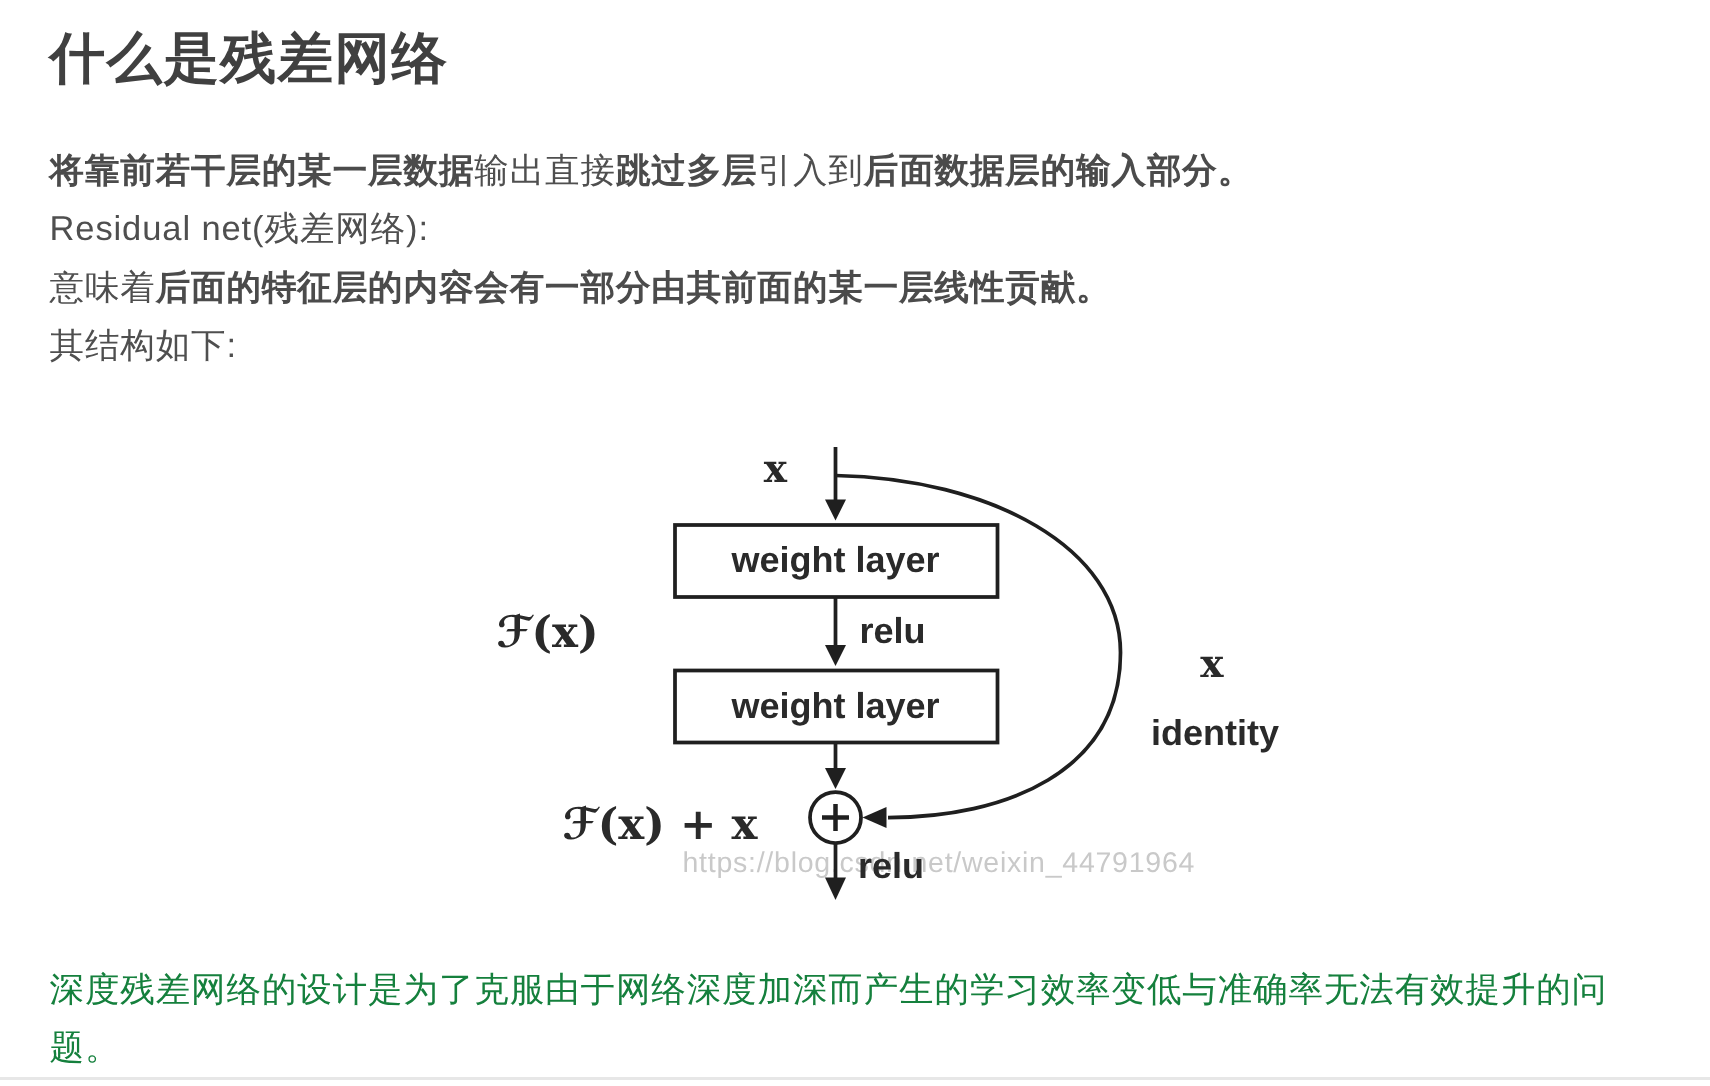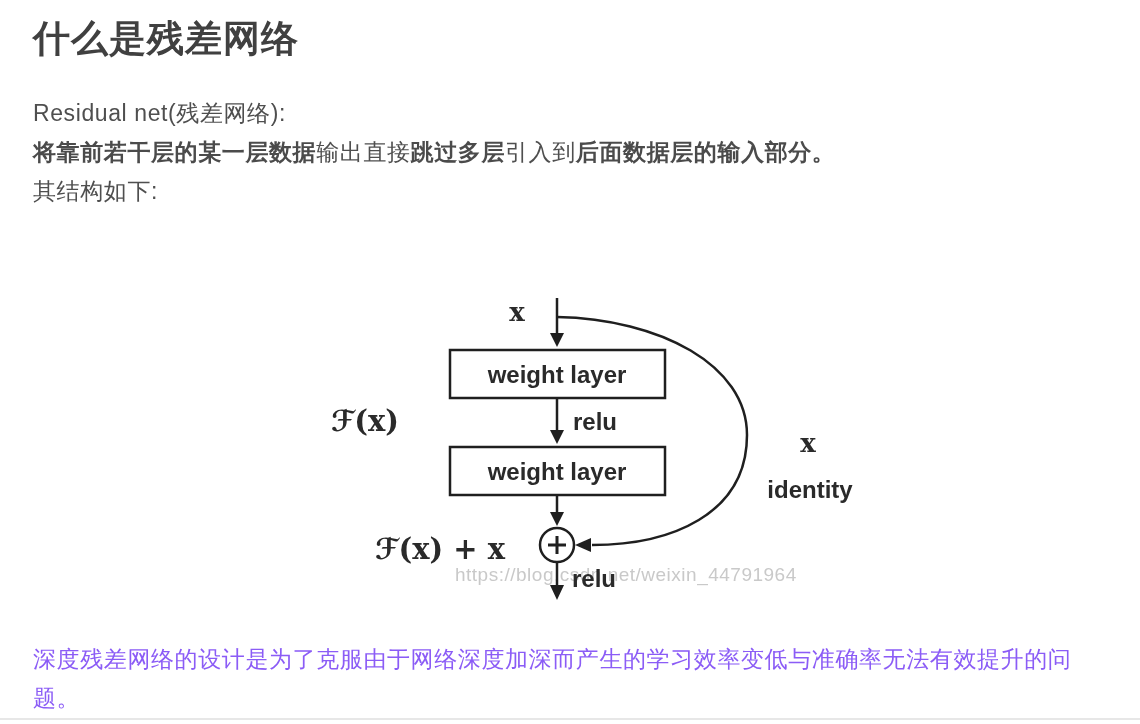--- a/index.html
+++ b/index.html
@@ -13,21 +13,21 @@
     font-size:37px;font-weight:700;color:#404040;letter-spacing:1px;
   }
   .intro{
     position:absolute;left:33px;top:94px;
     font-size:23px;line-height:39px;letter-spacing:0.6px;color:#4f4f4f;
   }
   .intro b{font-weight:700;color:#4b4b4b;}
   .figure{position:absolute;left:320px;top:285px;}
   .outro{
     position:absolute;left:33px;top:640px;margin:0;width:1045px;
-    font-size:23px;line-height:39px;letter-spacing:0.6px;color:#8b5cf6;
+    font-size:23px;line-height:39px;letter-spacing:0.6px;color:#15803d;
   }
   .divider{
     position:absolute;left:0;top:718px;width:1140px;height:0;
     border-top:2px solid #e7e7e7;
   }
   svg text{user-select:none;}
   .ink{stroke:#1f1f1f;fill:none;}
   .ah{fill:#1f1f1f;stroke:none;}
   .boxtxt{font-family:"Liberation Sans","DejaVu Sans",sans-serif;font-size:24px;font-weight:600;fill:#2a2a2a;}
   .mathtxt{font-family:"DejaVu Serif","DejaVu Sans",serif;font-size:29px;font-weight:600;fill:#2a2a2a;}
@@ -36,24 +36,27 @@
 </style>
 </head>
 <body>
 
 <main>
 
   <h1 class="title">什么是残差网络</h1>
 
   <div class="intro">
     <div>
+      <b>将靠前若干层的某一层数据</b><span>输出直接</span><b>跳过多层</b><span>引入到</span><b>后面数据层的输入部分。</b>
+    </div>
+    <div>
       <span>Residual net(残差网络):</span>
     </div>
     <div>
-      <b>将靠前若干层的某一层数据</b><span>输出直接</span><b>跳过多层</b><span>引入到</span><b>后面数据层的输入部分。</b>
+      <span>意味着</span><b>后面的特征层的内容会有一部分由其前面的某一层线性贡献。</b>
     </div>
     <div>
       <span>其结构如下:</span>
     </div>
   </div>
 
   <svg class="figure" width="570" height="335" viewBox="0 0 570 335">
 
     <text class="wm" x="135" y="296">https://blog.csdn.net/weixin_44791964</text>
 

